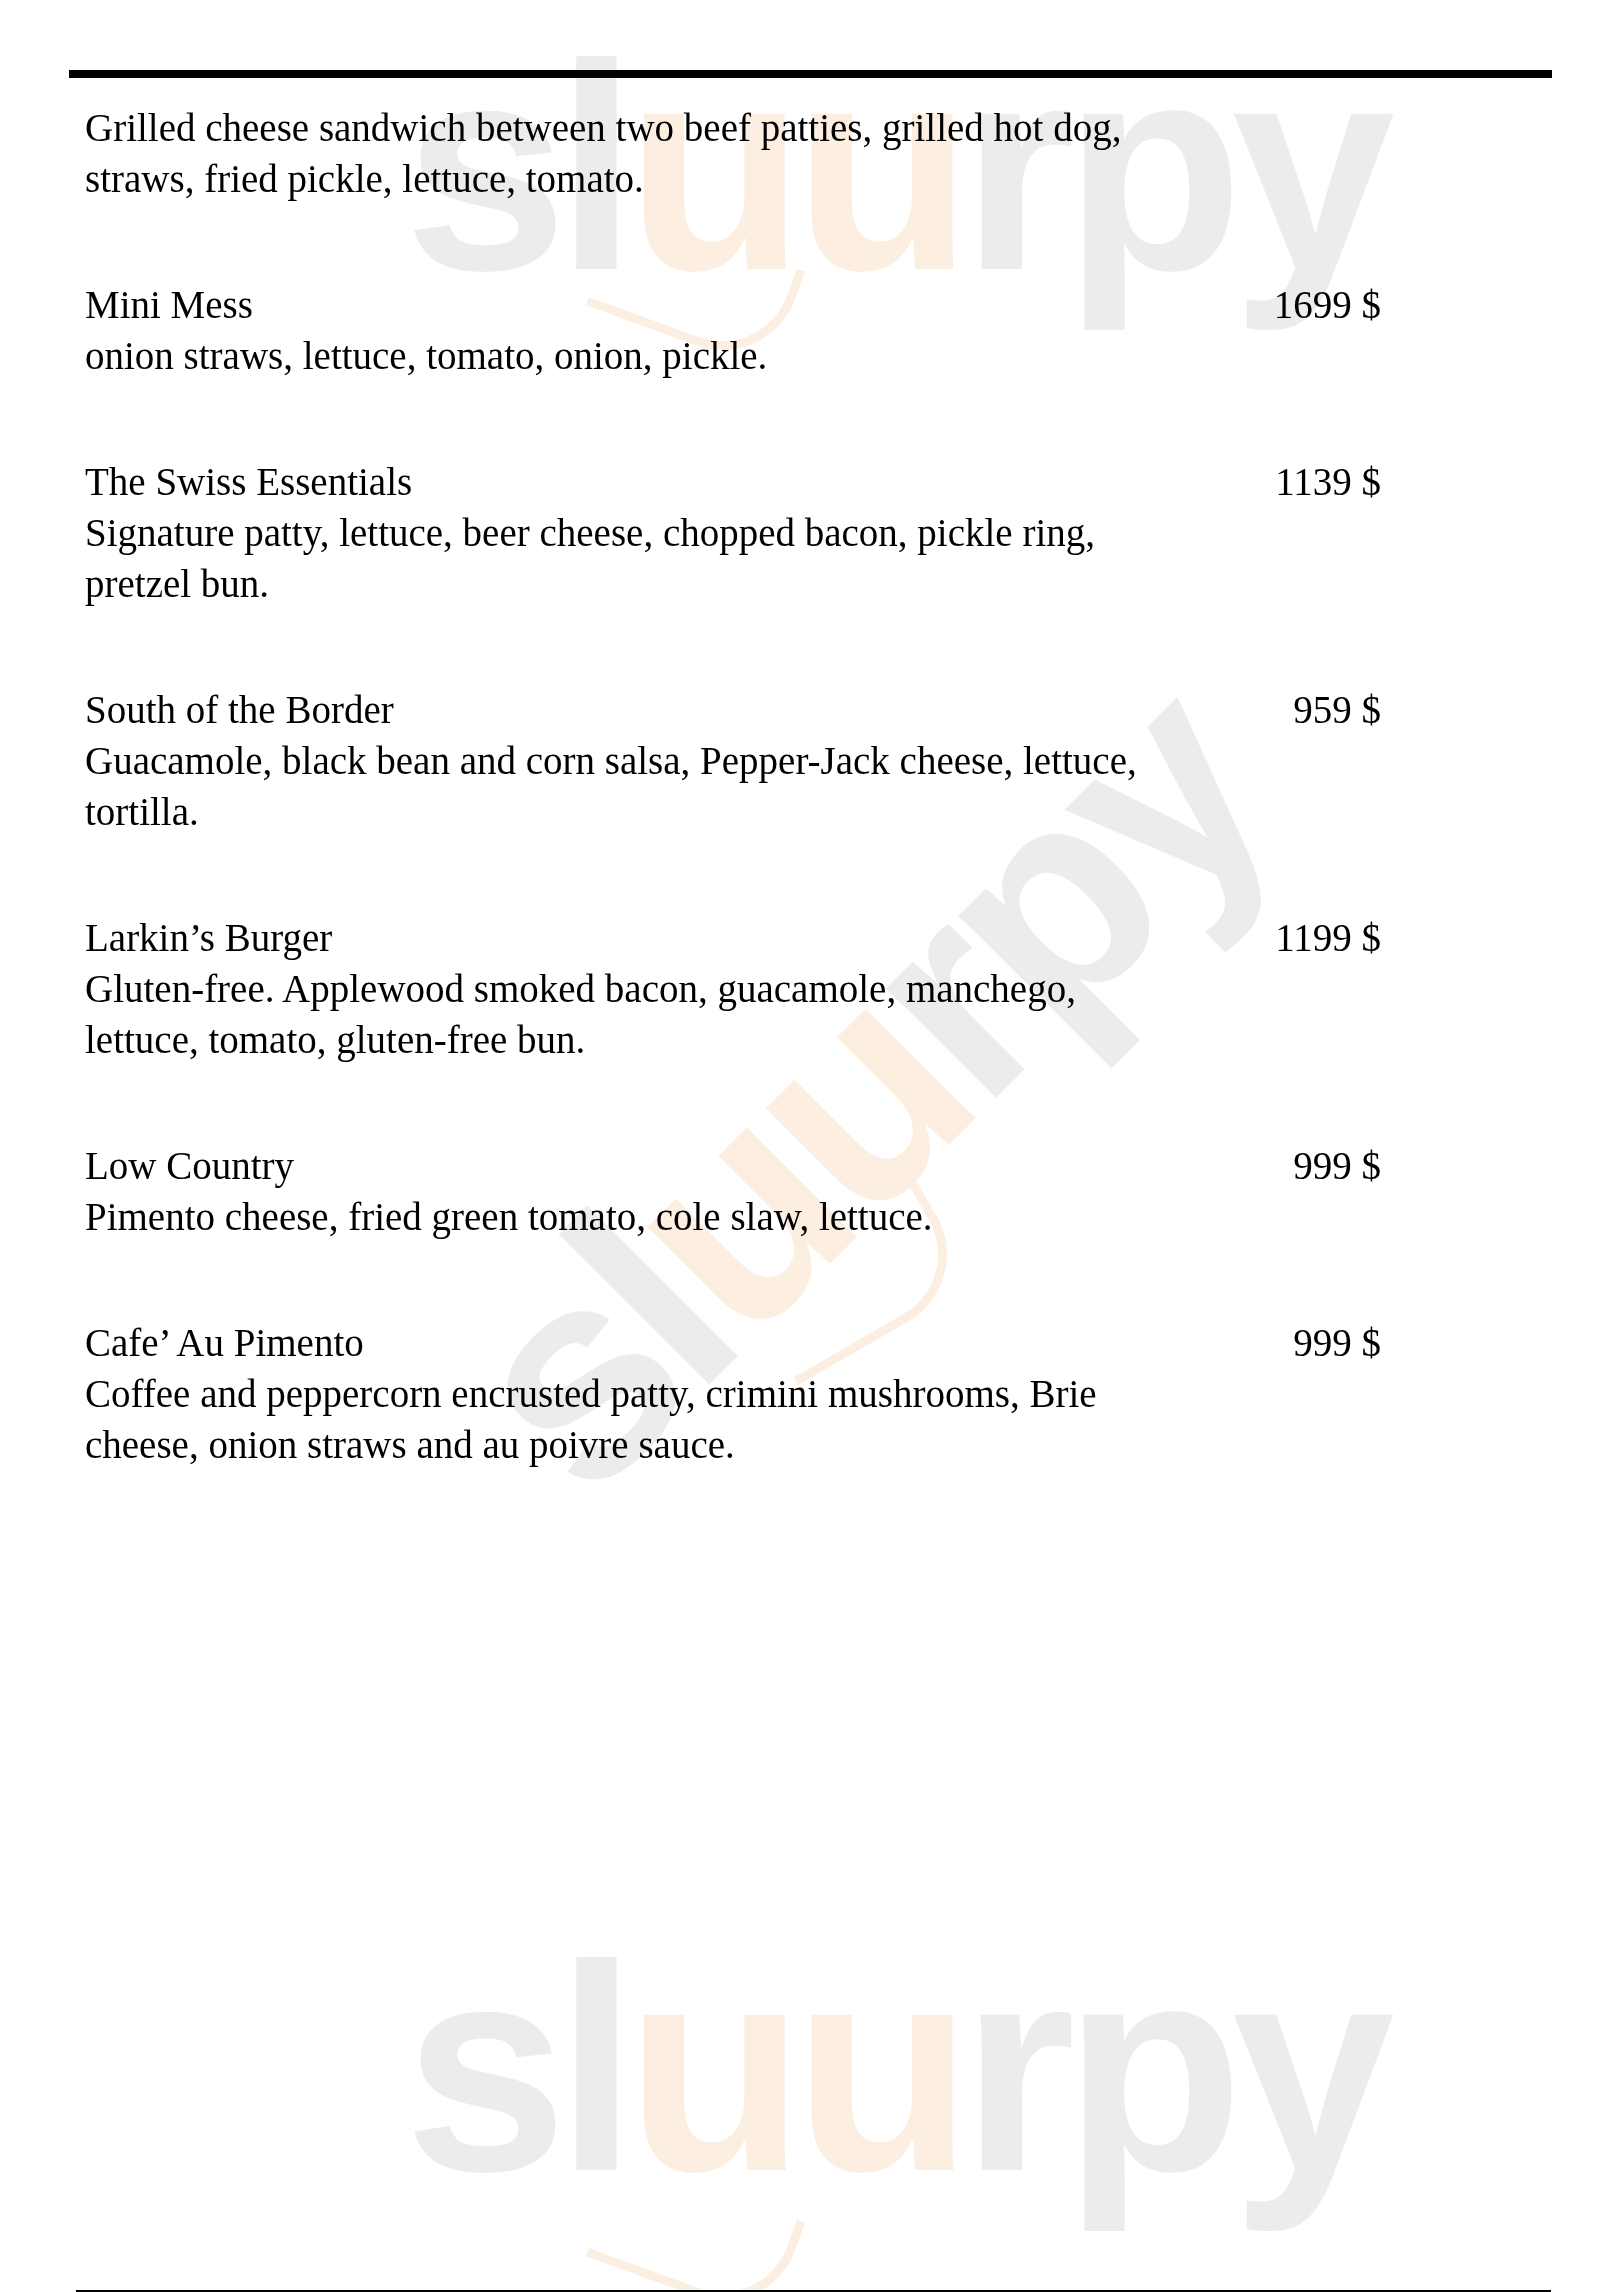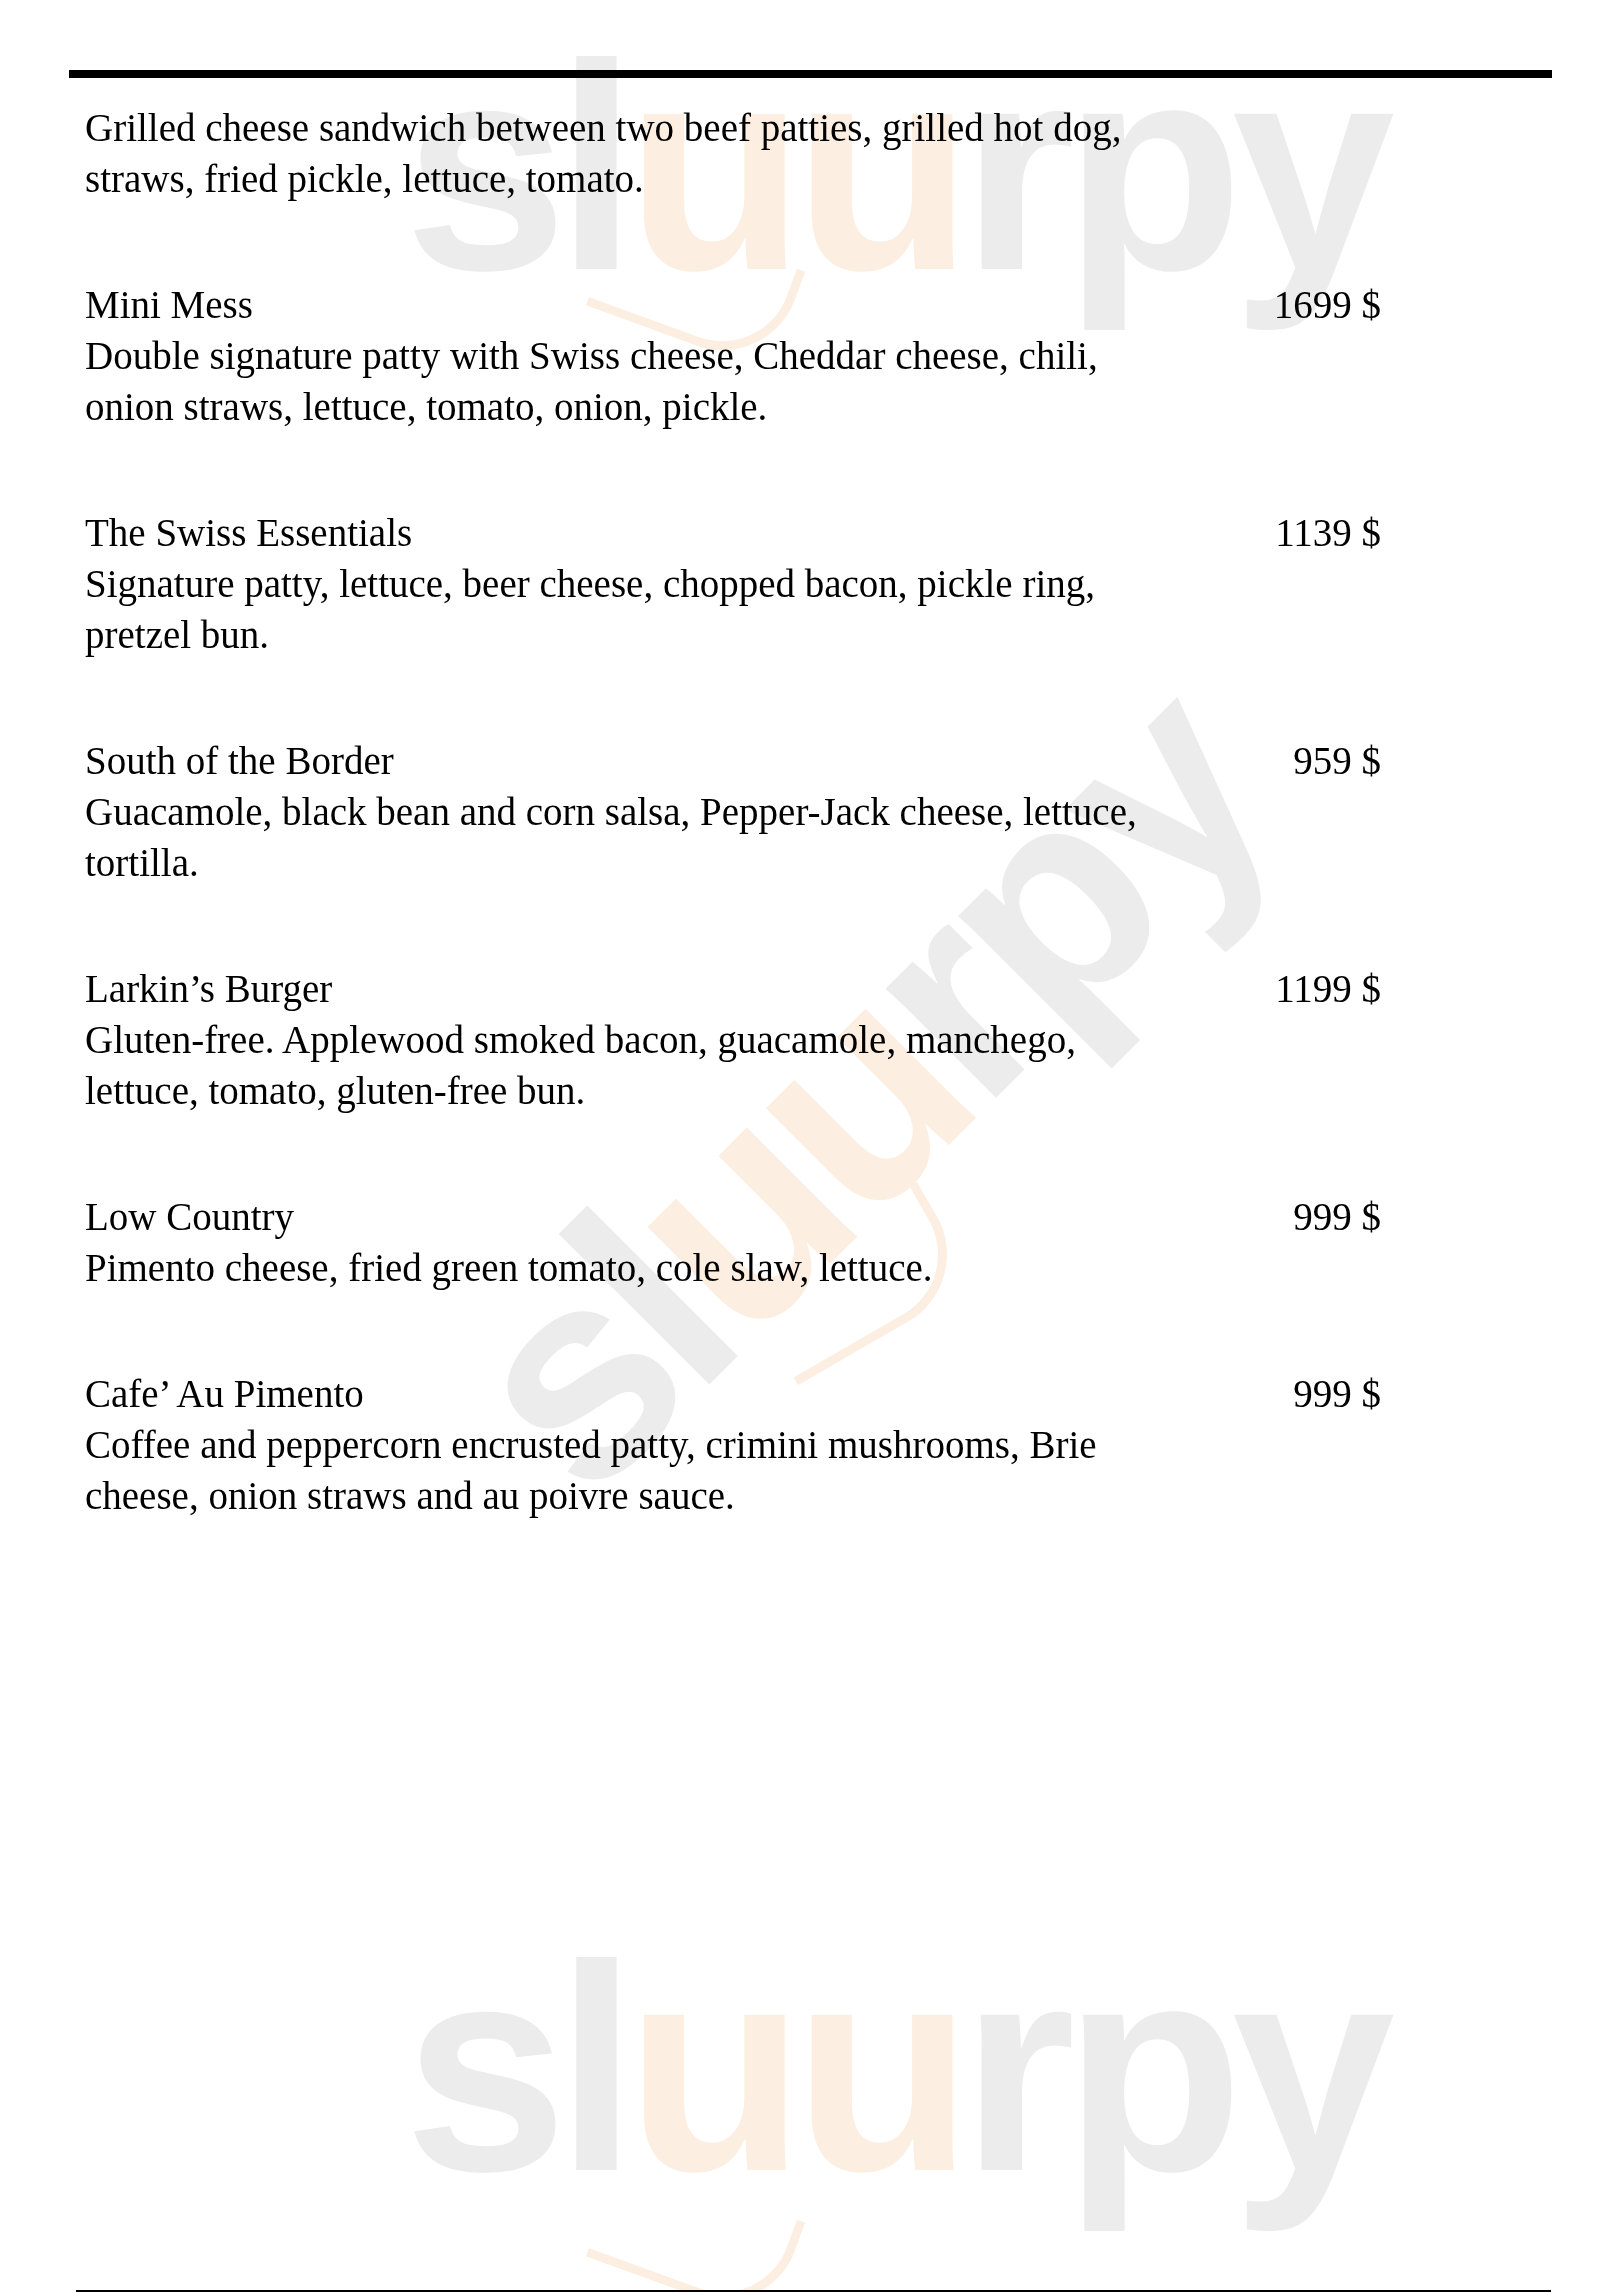--- a/index.html
+++ b/index.html
@@ -51,21 +51,20 @@
     <span class="desc-line">Grilled cheese sandwich between two beef patties, grilled hot dog,</span>
     <span class="desc-line">straws, fried pickle, lettuce, tomato.</span>
   </div>
 
   <div class="item">
     <div class="row">
       <span class="name">Mini Mess</span>
       <span class="price">1699 $</span>
     </div>
     <div class="desc">
-      <span class="desc-line">Double signature patty with Swiss cheese, Cheddar cheese, chili,</span>
       <span class="desc-line">onion straws, lettuce, tomato, onion, pickle.</span>
     </div>
   </div>
 
   <div class="item">
     <div class="row">
       <span class="name">The Swiss Essentials</span>
       <span class="price">1139 $</span>
     </div>
     <div class="desc">

